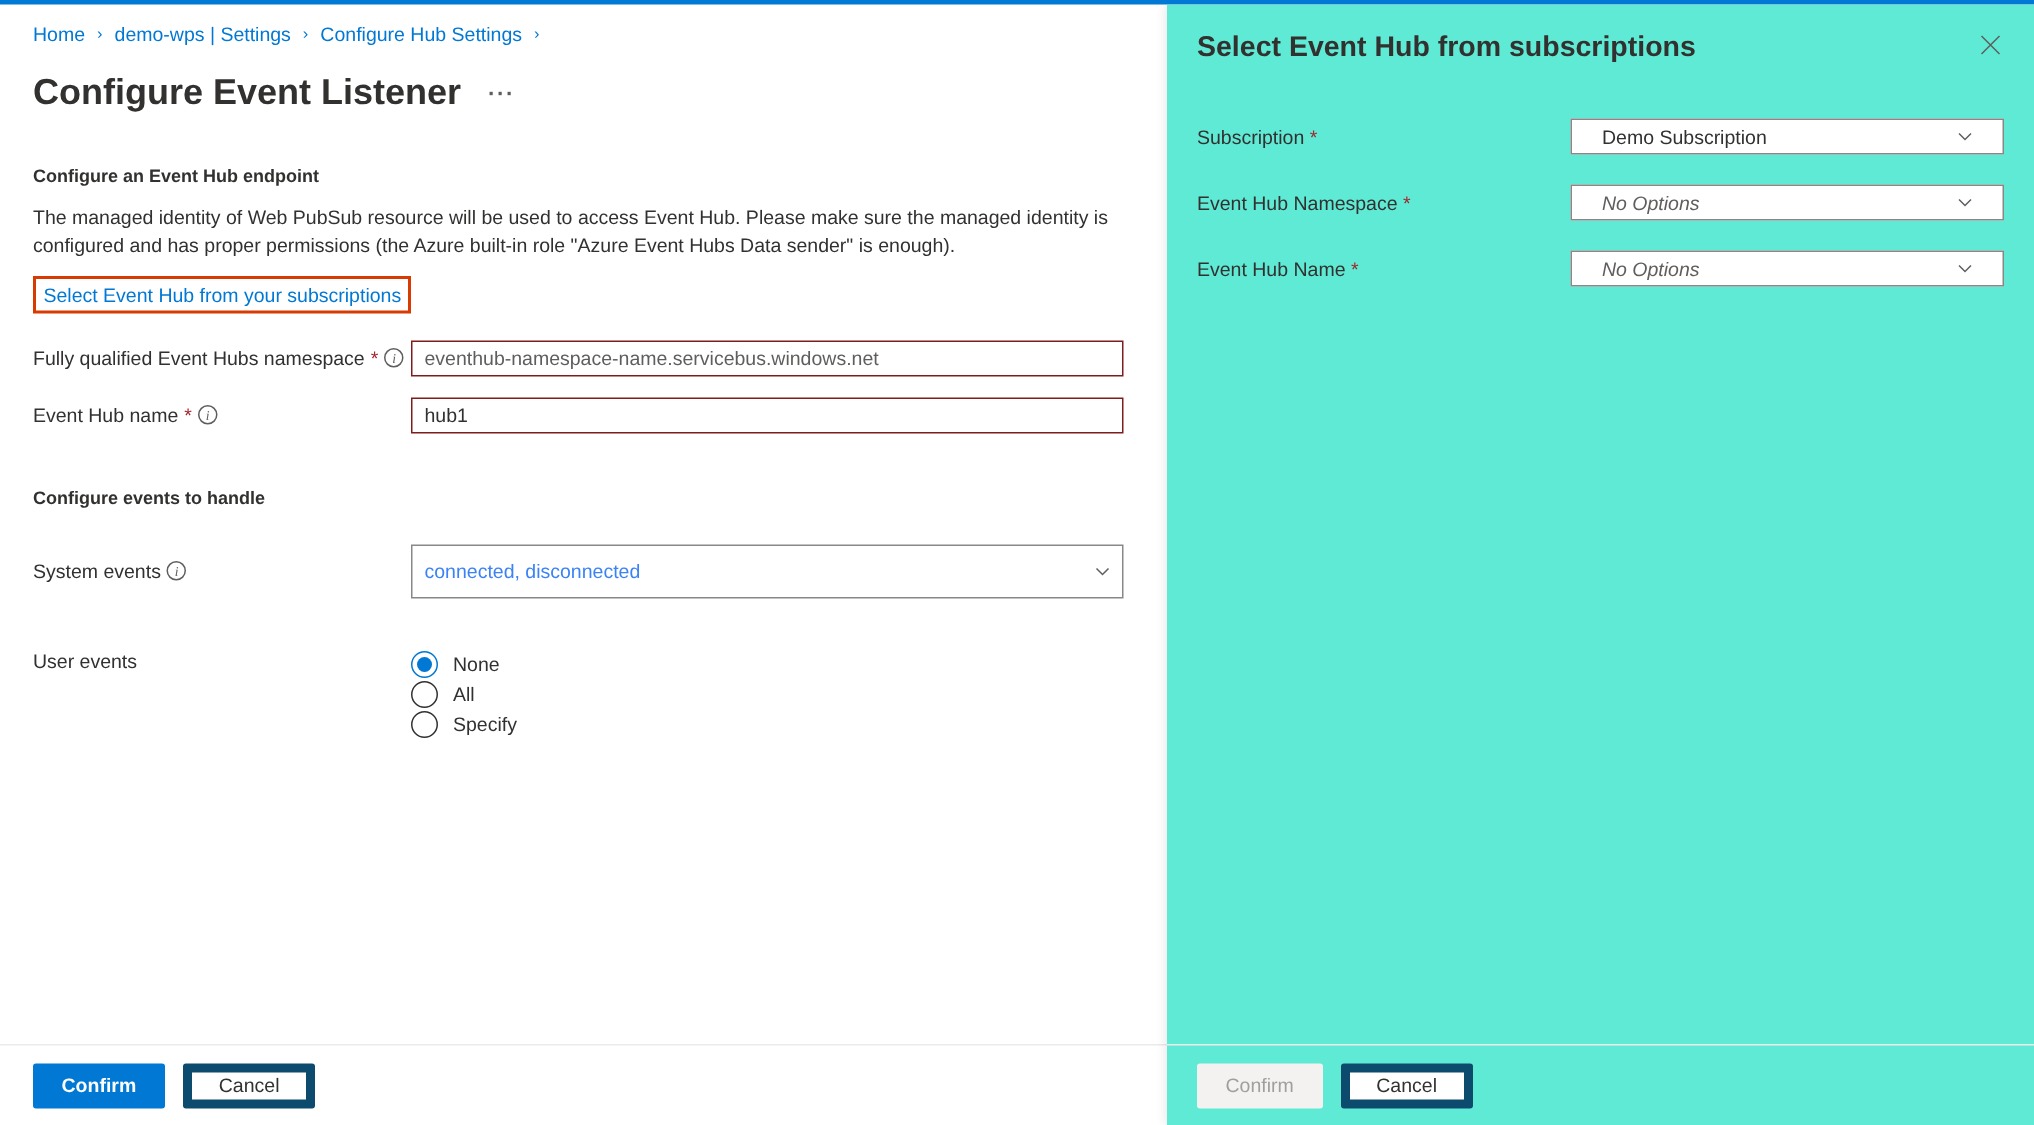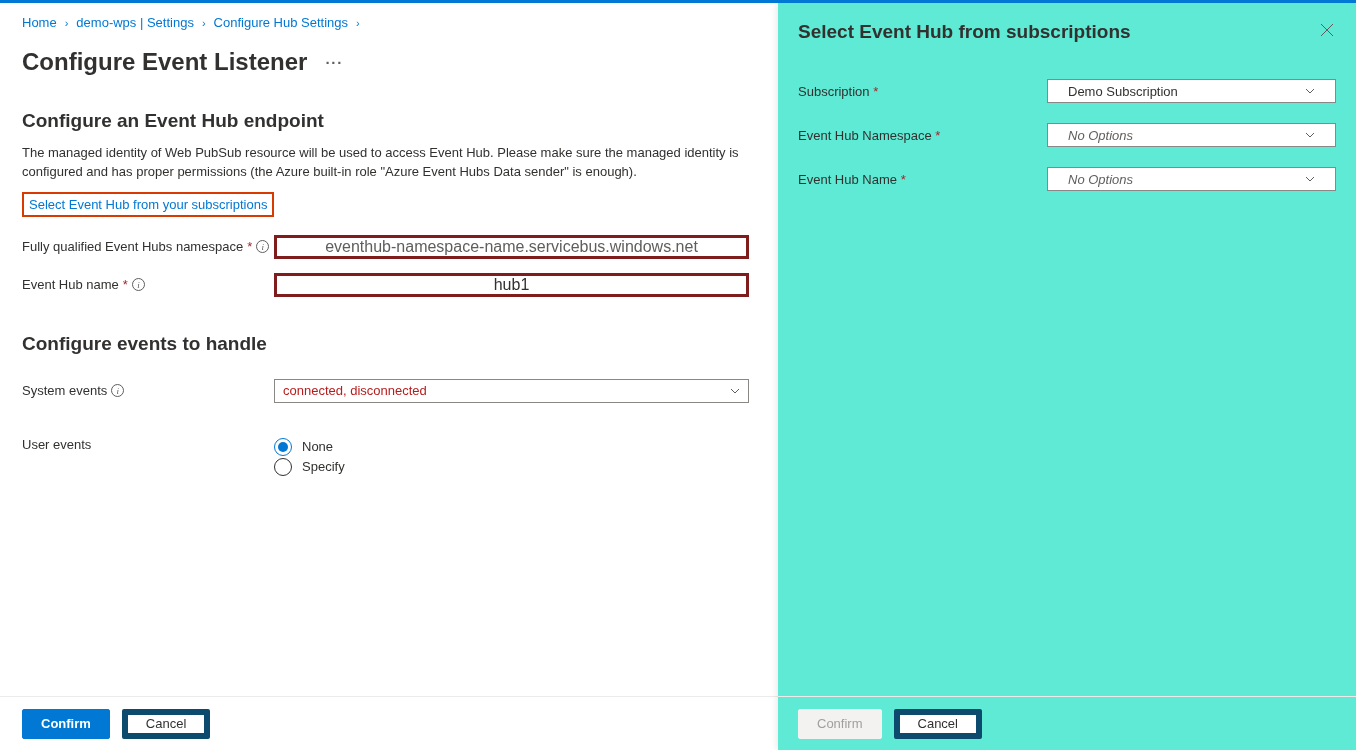--- a/index.html
+++ b/index.html
@@ -35,21 +35,21 @@
       font-size: 24px;
       font-weight: 600;
       color: #323130;
       display: flex;
       align-items: center;
       gap: 18px;
       margin-bottom: 34px;
     }
     .more-dots { font-size: 15px; color: #605e5c; cursor: pointer; letter-spacing: 1px;}
     .section-title {
-      font-size: 19px;
+      font-size: 12px;
       font-weight: 600;
       color: #323130;
       margin-bottom: 12px;
     }
     .desc-text {
       font-size: 13px;
       color: #323130;
       line-height: 1.45;
       margin-bottom: 10px;
       max-width: 720px;
@@ -84,36 +84,35 @@
       justify-content: center;
       font-size: 9px;
       color: #605e5c;
       font-style: italic;
       font-family: Georgia, serif;
       cursor: default;
     }
     .text-input {
       width: 475px;
       height: 24px;
-      border: 3px solid #7f1d1d;
+      border: 1px solid #7f1d1d;
       padding: 0 8px;
-      font-size: 16px;
+      font-size: 13px;
       color: #323130;
       font-family: inherit;
       outline: none;
-      text-align: center;
     }
     .text-input::placeholder { color: #605e5c; }
     .select-box {
       width: 475px;
-      height: 24px;
+      height: 36px;
       border: 1px solid #8a8886;
       padding: 0 8px;
       font-size: 13px;
-      color: #b91c1c;
+      color: #3b82f6;
       display: flex;
       align-items: center;
       justify-content: space-between;
       cursor: pointer;
       background: #fff;
     }
     .chevron {
       width: 10px; height: 10px;
       display: inline-block;
     }
@@ -319,20 +318,24 @@
 
   <div class="radio-group" style="margin-top:-28px">
     <div class="radio-item selected">
       <span class="radio-outer">
           <span class="radio-inner"></span>
         </span>
       <span>None</span>
     </div>
     <div class="radio-item">
       <span class="radio-outer"></span>
+      <span>All</span>
+    </div>
+    <div class="radio-item">
+      <span class="radio-outer"></span>
       <span>Specify</span>
     </div>
   </div>
 
   <div class="footer-bar">
     <button class="btn btn-primary">Confirm</button>
     <button class="btn btn-secondary">Cancel</button>
   </div>
 
 </div>

